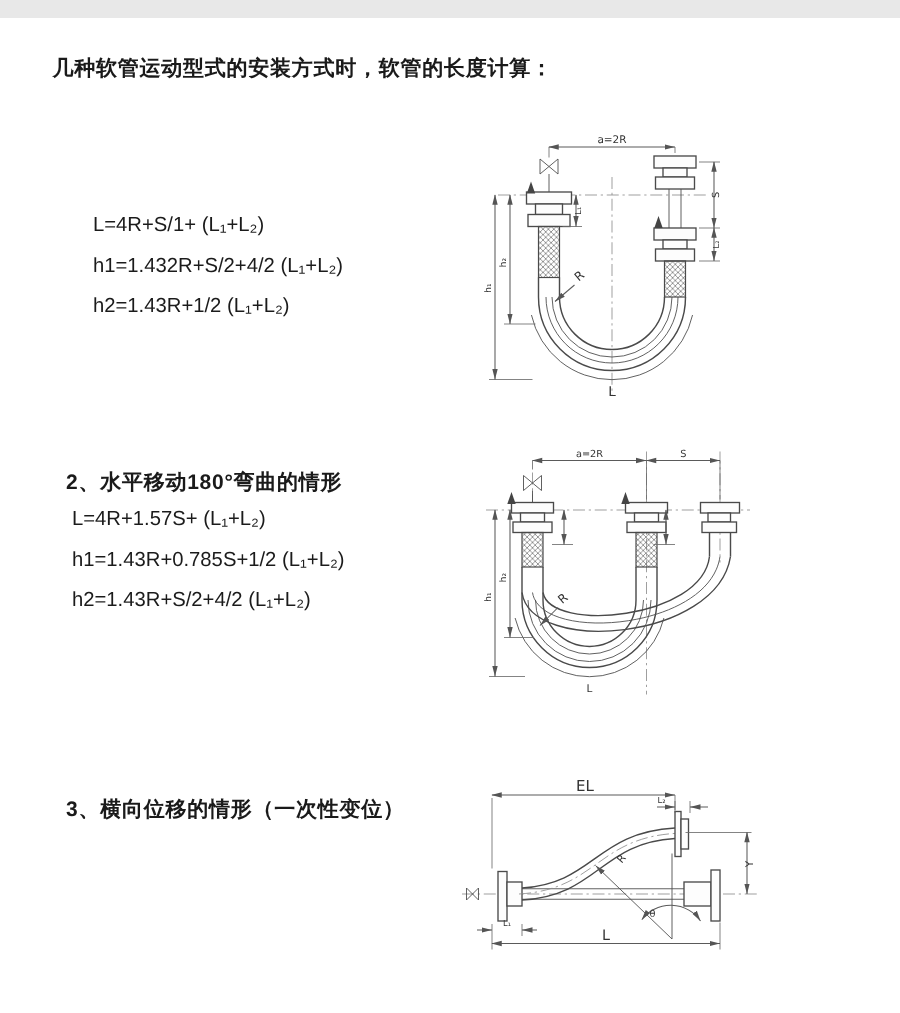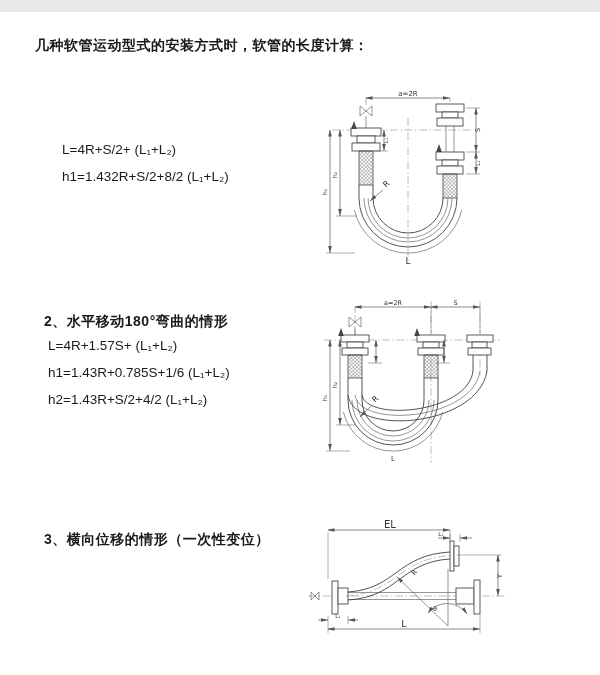--- a/index.html
+++ b/index.html
@@ -36,28 +36,29 @@
       <path d="M0,0 L3.6,3.6 M3.6,0 L0,3.6" stroke="#777" stroke-width="0.5"></path>
     </pattern>
   </defs>
 </svg>
 
 <div class="page">
 
   <div class="title">几种软管运动型式的安装方式时，软管的长度计算：</div>
 
   <div class="formulas" style="left:62px;top:124px">
-    <div>L=4R+S/2+ (L₁+L₂)</div>
-    <div>h1=1.432R+S/2+8/2 (L₁+L₂)</div>
+    <div>L=4R+S/1+ (L₁+L₂)</div>
+    <div>h1=1.432R+S/2+4/2 (L₁+L₂)</div>
+    <div>h2=1.43R+1/2 (L₁+L₂)</div>
   </div>
 
   <div class="sec-h" style="left:44px;top:301px">2、水平移动180°弯曲的情形</div>
   <div class="formulas" style="left:48px;top:320px;line-height:27.5px">
     <div>L=4R+1.57S+ (L₁+L₂)</div>
-    <div>h1=1.43R+0.785S+1/6 (L₁+L₂)</div>
+    <div>h1=1.43R+0.785S+1/2 (L₁+L₂)</div>
     <div>h2=1.43R+S/2+4/2 (L₁+L₂)</div>
   </div>
 
   <div class="sec-h" style="left:44px;top:519px">3、横向位移的情形（一次性变位）</div>
 
   <svg class="diagram" style="left:308px;top:76px" width="245" height="182" viewBox="0 0 245 182">
 
     <path class="cl" d="M100,30 V176"></path>
     <path class="cl" d="M24,42 H164"></path>
 

